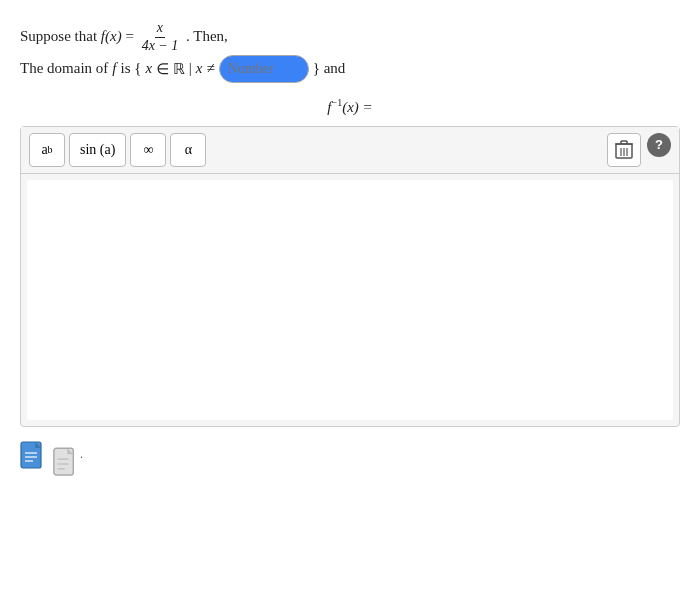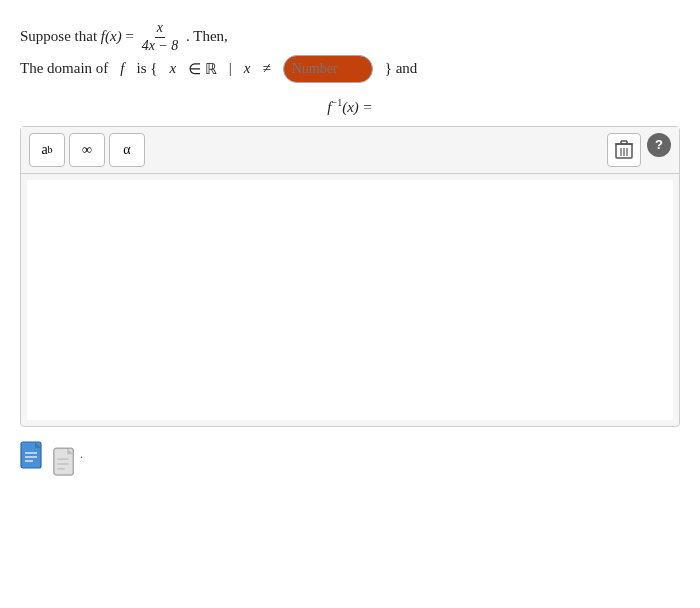--- a/index.html
+++ b/index.html
@@ -38,33 +38,33 @@
       padding: 0 2px;
       line-height: 1.2;
     }
 
     .domain-line {
       font-size: 15px;
       margin-bottom: 14px;
       display: flex;
       align-items: center;
       flex-wrap: wrap;
-      gap: 12px;
+      gap: 4px;
     }
 
     .domain-line .number-input {
       border: 1.5px solid #aaa;
       border-radius: 14px;
       padding: 2px 8px;
       font-size: 14px;
       font-family: Georgia, serif;
       width: 90px;
       height: 28px;
       outline: none;
-      background: #c2410c;
+      background: #3b82f6;
     }
 
     .inverse-line {
       font-size: 15px;
       margin-bottom: 10px;
       text-align: center;
     }
 
     .math-editor-container {
       border: 1.5px solid #ccc;
@@ -187,21 +187,21 @@
   </style>
 </head>
 <body>
 
 <p class="intro-text">
   <span>Suppose that </span>
   <span class="math-italic">f(x)</span>
   <span> = </span>
   <span class="math-fraction">
     <span class="numerator math-italic">x</span>
-    <span class="denominator math-italic">4x − 8</span>
+    <span class="denominator math-italic">4x − 1</span>
   </span>
   <span>. Then,</span>
 </p>
 
 <div class="domain-line">
   <span>The domain of </span>
   <span class="math-italic">f</span>
   <span> is {</span>
   <span class="math-italic">x</span>
   <span> ∈ ℝ</span>
@@ -217,20 +217,23 @@
 </div>
 
 <div class="math-editor-container">
   <div class="math-toolbar">
 
     <button class="toolbar-btn">
       <span>a</span>
         <span class="sup">b</span>
     </button>
 
+    <button class="toolbar-btn">
+      <span>sin (a)</span>
+    </button>
 
     <button class="toolbar-btn">
       <span>∞</span>
     </button>
 
     <button class="toolbar-btn">
       <span>α</span>
     </button>
 
     <div class="toolbar-spacer"></div>

